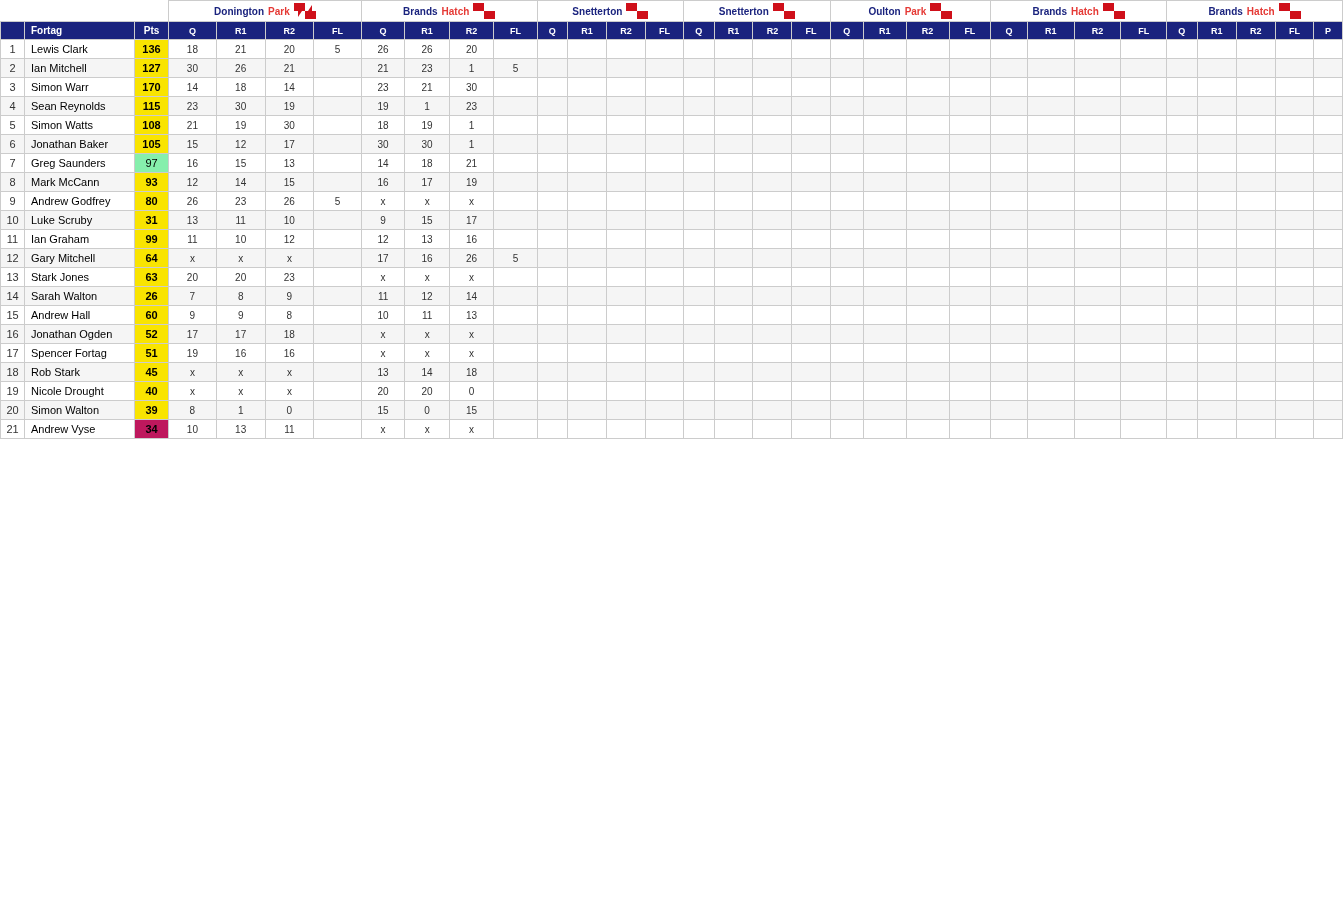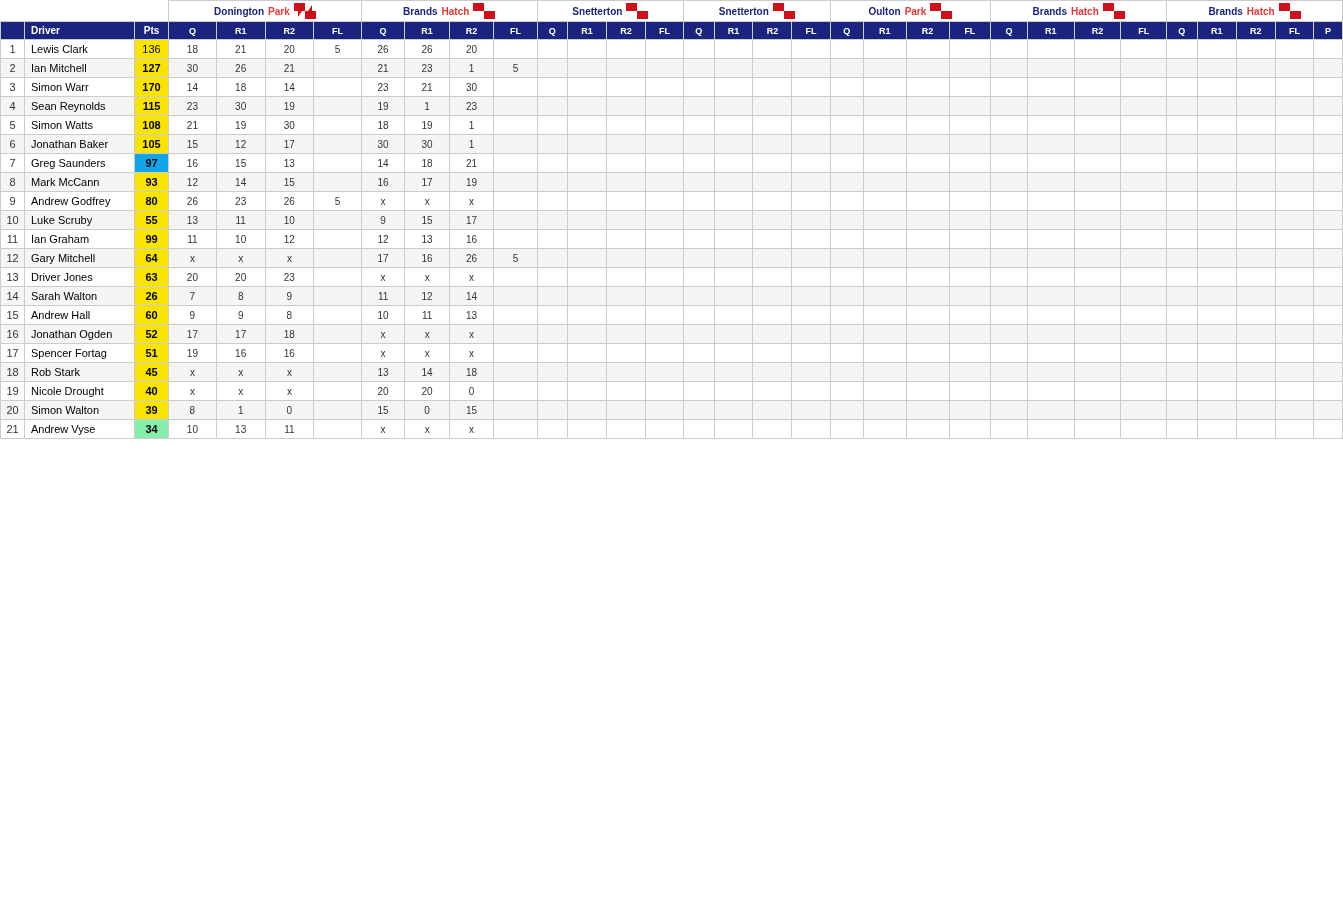--- a/index.html
+++ b/index.html
@@ -105,21 +105,21 @@
           <svg width="22" height="16" viewBox="0 0 22 16">
             <rect width="22" height="16" fill="#fff"></rect>
             <rect width="11" height="8" fill="#CF101A"></rect>
             <rect x="11" y="8" width="11" height="8" fill="#CF101A"></rect>
           </svg>
         </div>
       </th>
     </tr>
     <tr>
       <th class="pos-header" style="width:24px;"></th>
-      <th class="driver-header" style="width:110px;text-align:left;">Driver</th>
+      <th class="driver-header" style="width:110px;text-align:left;">Fortag</th>
       <th class="pts-header" style="width:34px;">Pts</th>
 
       <th class="col-header">Q</th>
       <th class="col-header">R1</th>
       <th class="col-header">R2</th>
       <th class="col-header">FL</th>
 
       <th class="col-header">Q</th>
       <th class="col-header">R1</th>
       <th class="col-header">R2</th>
@@ -149,21 +149,21 @@
       <th class="col-header">R1</th>
       <th class="col-header">R2</th>
       <th class="col-header">FL</th>
       <th class="col-header">P</th>
     </tr>
   </thead>
   <tbody id="standings-body">
   <tr>
           <td style="background: rgb(255, 255, 255); color: rgb(51, 51, 51);">1</td>
           <td style="text-align: left; padding-left: 6px; background: rgb(255, 255, 255);">Lewis Clark</td>
-          <td style="background: rgb(249, 228, 0); font-weight: normal;">136</td>
+          <td style="background: rgb(249, 228, 0); font-weight: bold;">136</td>
           <td style="background: rgb(255, 255, 255); color: rgb(51, 51, 51); font-size: 10px;">18</td>
           <td style="background: rgb(255, 255, 255); color: rgb(51, 51, 51); font-size: 10px;">21</td>
           <td style="background: rgb(255, 255, 255); color: rgb(51, 51, 51); font-size: 10px;">20</td>
           <td style="background: rgb(255, 255, 255); color: rgb(51, 51, 51); font-size: 10px;">5</td>
           <td style="background: rgb(255, 255, 255); color: rgb(51, 51, 51); font-size: 10px;">26</td>
           <td style="background: rgb(255, 255, 255); color: rgb(51, 51, 51); font-size: 10px;">26</td>
           <td style="background: rgb(255, 255, 255); color: rgb(51, 51, 51); font-size: 10px;">20</td>
           <td style="background: rgb(255, 255, 255); color: rgb(51, 51, 51); font-size: 10px;"></td>
           <td style="background: rgb(255, 255, 255); color: rgb(51, 51, 51); font-size: 10px;"></td>
           <td style="background: rgb(255, 255, 255); color: rgb(51, 51, 51); font-size: 10px;"></td>
@@ -353,21 +353,21 @@
           <td style="background: rgb(245, 245, 245); color: rgb(51, 51, 51); font-size: 10px;"></td>
           <td style="background: rgb(245, 245, 245); color: rgb(51, 51, 51); font-size: 10px;"></td>
           <td style="background: rgb(245, 245, 245); color: rgb(51, 51, 51); font-size: 10px;"></td>
           <td style="background: rgb(245, 245, 245); color: rgb(51, 51, 51); font-size: 10px;"></td>
           <td style="background: rgb(245, 245, 245); color: rgb(51, 51, 51); font-size: 10px;"></td>
           <td style="background: rgb(245, 245, 245); color: rgb(51, 51, 51); font-size: 10px;"></td>
         </tr>
         <tr>
           <td style="background: rgb(255, 255, 255); color: rgb(51, 51, 51);">7</td>
           <td style="text-align: left; padding-left: 6px; background: rgb(255, 255, 255);">Greg Saunders</td>
-          <td style="background: #0ea5e9; font-weight: bold; text-align: center;">97</td>
+          <td style="background: #86efac; font-weight: normal; text-align: center;">97</td>
           <td style="background: rgb(255, 255, 255); color: rgb(51, 51, 51); font-size: 10px;">16</td>
           <td style="background: rgb(255, 255, 255); color: rgb(51, 51, 51); font-size: 10px;">15</td>
           <td style="background: rgb(255, 255, 255); color: rgb(51, 51, 51); font-size: 10px;">13</td>
           <td style="background: rgb(255, 255, 255); color: rgb(51, 51, 51); font-size: 10px;"></td>
           <td style="background: rgb(255, 255, 255); color: rgb(51, 51, 51); font-size: 10px;">14</td>
           <td style="background: rgb(255, 255, 255); color: rgb(51, 51, 51); font-size: 10px;">18</td>
           <td style="background: rgb(255, 255, 255); color: rgb(51, 51, 51); font-size: 10px;">21</td>
           <td style="background: rgb(255, 255, 255); color: rgb(51, 51, 51); font-size: 10px;"></td>
           <td style="background: rgb(255, 255, 255); color: rgb(51, 51, 51); font-size: 10px;"></td>
           <td style="background: rgb(255, 255, 255); color: rgb(51, 51, 51); font-size: 10px;"></td>
@@ -455,21 +455,21 @@
           <td style="background: rgb(255, 255, 255); color: rgb(51, 51, 51); font-size: 10px;"></td>
           <td style="background: rgb(255, 255, 255); color: rgb(51, 51, 51); font-size: 10px;"></td>
           <td style="background: rgb(255, 255, 255); color: rgb(51, 51, 51); font-size: 10px;"></td>
           <td style="background: rgb(255, 255, 255); color: rgb(51, 51, 51); font-size: 10px;"></td>
           <td style="background: rgb(255, 255, 255); color: rgb(51, 51, 51); font-size: 10px;"></td>
           <td style="background: rgb(255, 255, 255); color: rgb(51, 51, 51); font-size: 10px;"></td>
         </tr>
         <tr>
           <td style="background: rgb(245, 245, 245); color: rgb(51, 51, 51);">10</td>
           <td style="text-align: left; padding-left: 6px; background: rgb(245, 245, 245);">Luke Scruby</td>
-          <td style="background: rgb(249, 228, 0); font-weight: bold;">55</td>
+          <td style="background: rgb(249, 228, 0); font-weight: bold;">31</td>
           <td style="background: rgb(245, 245, 245); color: rgb(51, 51, 51); font-size: 10px;">13</td>
           <td style="background: rgb(245, 245, 245); color: rgb(51, 51, 51); font-size: 10px;">11</td>
           <td style="background: rgb(245, 245, 245); color: rgb(51, 51, 51); font-size: 10px;">10</td>
           <td style="background: rgb(245, 245, 245); color: rgb(51, 51, 51); font-size: 10px;"></td>
           <td style="background: rgb(245, 245, 245); color: rgb(51, 51, 51); font-size: 10px;">9</td>
           <td style="background: rgb(245, 245, 245); color: rgb(51, 51, 51); font-size: 10px;">15</td>
           <td style="background: rgb(245, 245, 245); color: rgb(51, 51, 51); font-size: 10px;">17</td>
           <td style="background: rgb(245, 245, 245); color: rgb(51, 51, 51); font-size: 10px;"></td>
           <td style="background: rgb(245, 245, 245); color: rgb(51, 51, 51); font-size: 10px;"></td>
           <td style="background: rgb(245, 245, 245); color: rgb(51, 51, 51); font-size: 10px;"></td>
@@ -556,21 +556,21 @@
           <td style="background: rgb(245, 245, 245); color: rgb(51, 51, 51); font-size: 10px;"></td>
           <td style="background: rgb(245, 245, 245); color: rgb(51, 51, 51); font-size: 10px;"></td>
           <td style="background: rgb(245, 245, 245); color: rgb(51, 51, 51); font-size: 10px;"></td>
           <td style="background: rgb(245, 245, 245); color: rgb(51, 51, 51); font-size: 10px;"></td>
           <td style="background: rgb(245, 245, 245); color: rgb(51, 51, 51); font-size: 10px;"></td>
           <td style="background: rgb(245, 245, 245); color: rgb(51, 51, 51); font-size: 10px;"></td>
           <td style="background: rgb(245, 245, 245); color: rgb(51, 51, 51); font-size: 10px;"></td>
         </tr>
         <tr>
           <td style="background: rgb(255, 255, 255); color: rgb(51, 51, 51);">13</td>
-          <td style="text-align: left; padding-left: 6px; background: rgb(255, 255, 255);">Driver Jones</td>
+          <td style="text-align: left; padding-left: 6px; background: rgb(255, 255, 255);">Stark Jones</td>
           <td style="background: rgb(249, 228, 0); font-weight: bold;">63</td>
           <td style="background: rgb(255, 255, 255); color: rgb(51, 51, 51); font-size: 10px;">20</td>
           <td style="background: rgb(255, 255, 255); color: rgb(51, 51, 51); font-size: 10px;">20</td>
           <td style="background: rgb(255, 255, 255); color: rgb(51, 51, 51); font-size: 10px;">23</td>
           <td style="background: rgb(255, 255, 255); color: rgb(51, 51, 51); font-size: 10px;"></td>
           <td style="background: rgb(255, 255, 255); color: rgb(51, 51, 51); font-size: 10px;">x</td>
           <td style="background: rgb(255, 255, 255); color: rgb(51, 51, 51); font-size: 10px;">x</td>
           <td style="background: rgb(255, 255, 255); color: rgb(51, 51, 51); font-size: 10px;">x</td>
           <td style="background: rgb(255, 255, 255); color: rgb(51, 51, 51); font-size: 10px;"></td>
           <td style="background: rgb(255, 255, 255); color: rgb(51, 51, 51); font-size: 10px;"></td>
@@ -829,21 +829,21 @@
           <td style="background: rgb(245, 245, 245); color: rgb(51, 51, 51); font-size: 10px;"></td>
           <td style="background: rgb(245, 245, 245); color: rgb(51, 51, 51); font-size: 10px;"></td>
           <td style="background: rgb(245, 245, 245); color: rgb(51, 51, 51); font-size: 10px;"></td>
           <td style="background: rgb(245, 245, 245); color: rgb(51, 51, 51); font-size: 10px;"></td>
           <td style="background: rgb(245, 245, 245); color: rgb(51, 51, 51); font-size: 10px;"></td>
           <td style="background: rgb(245, 245, 245); color: rgb(51, 51, 51); font-size: 10px;"></td>
         </tr>
         <tr>
           <td style="background: rgb(255, 255, 255); color: rgb(51, 51, 51);">21</td>
           <td style="text-align: left; padding-left: 6px; background: rgb(255, 255, 255);">Andrew Vyse</td>
-          <td style="background: #86efac; font-weight: bold;">34</td>
+          <td style="background: #be185d; font-weight: bold;">34</td>
           <td style="background: rgb(255, 255, 255); color: rgb(51, 51, 51); font-size: 10px;">10</td>
           <td style="background: rgb(255, 255, 255); color: rgb(51, 51, 51); font-size: 10px;">13</td>
           <td style="background: rgb(255, 255, 255); color: rgb(51, 51, 51); font-size: 10px;">11</td>
           <td style="background: rgb(255, 255, 255); color: rgb(51, 51, 51); font-size: 10px;"></td>
           <td style="background: rgb(255, 255, 255); color: rgb(51, 51, 51); font-size: 10px;">x</td>
           <td style="background: rgb(255, 255, 255); color: rgb(51, 51, 51); font-size: 10px;">x</td>
           <td style="background: rgb(255, 255, 255); color: rgb(51, 51, 51); font-size: 10px;">x</td>
           <td style="background: rgb(255, 255, 255); color: rgb(51, 51, 51); font-size: 10px;"></td>
           <td style="background: rgb(255, 255, 255); color: rgb(51, 51, 51); font-size: 10px;"></td>
           <td style="background: rgb(255, 255, 255); color: rgb(51, 51, 51); font-size: 10px;"></td>

